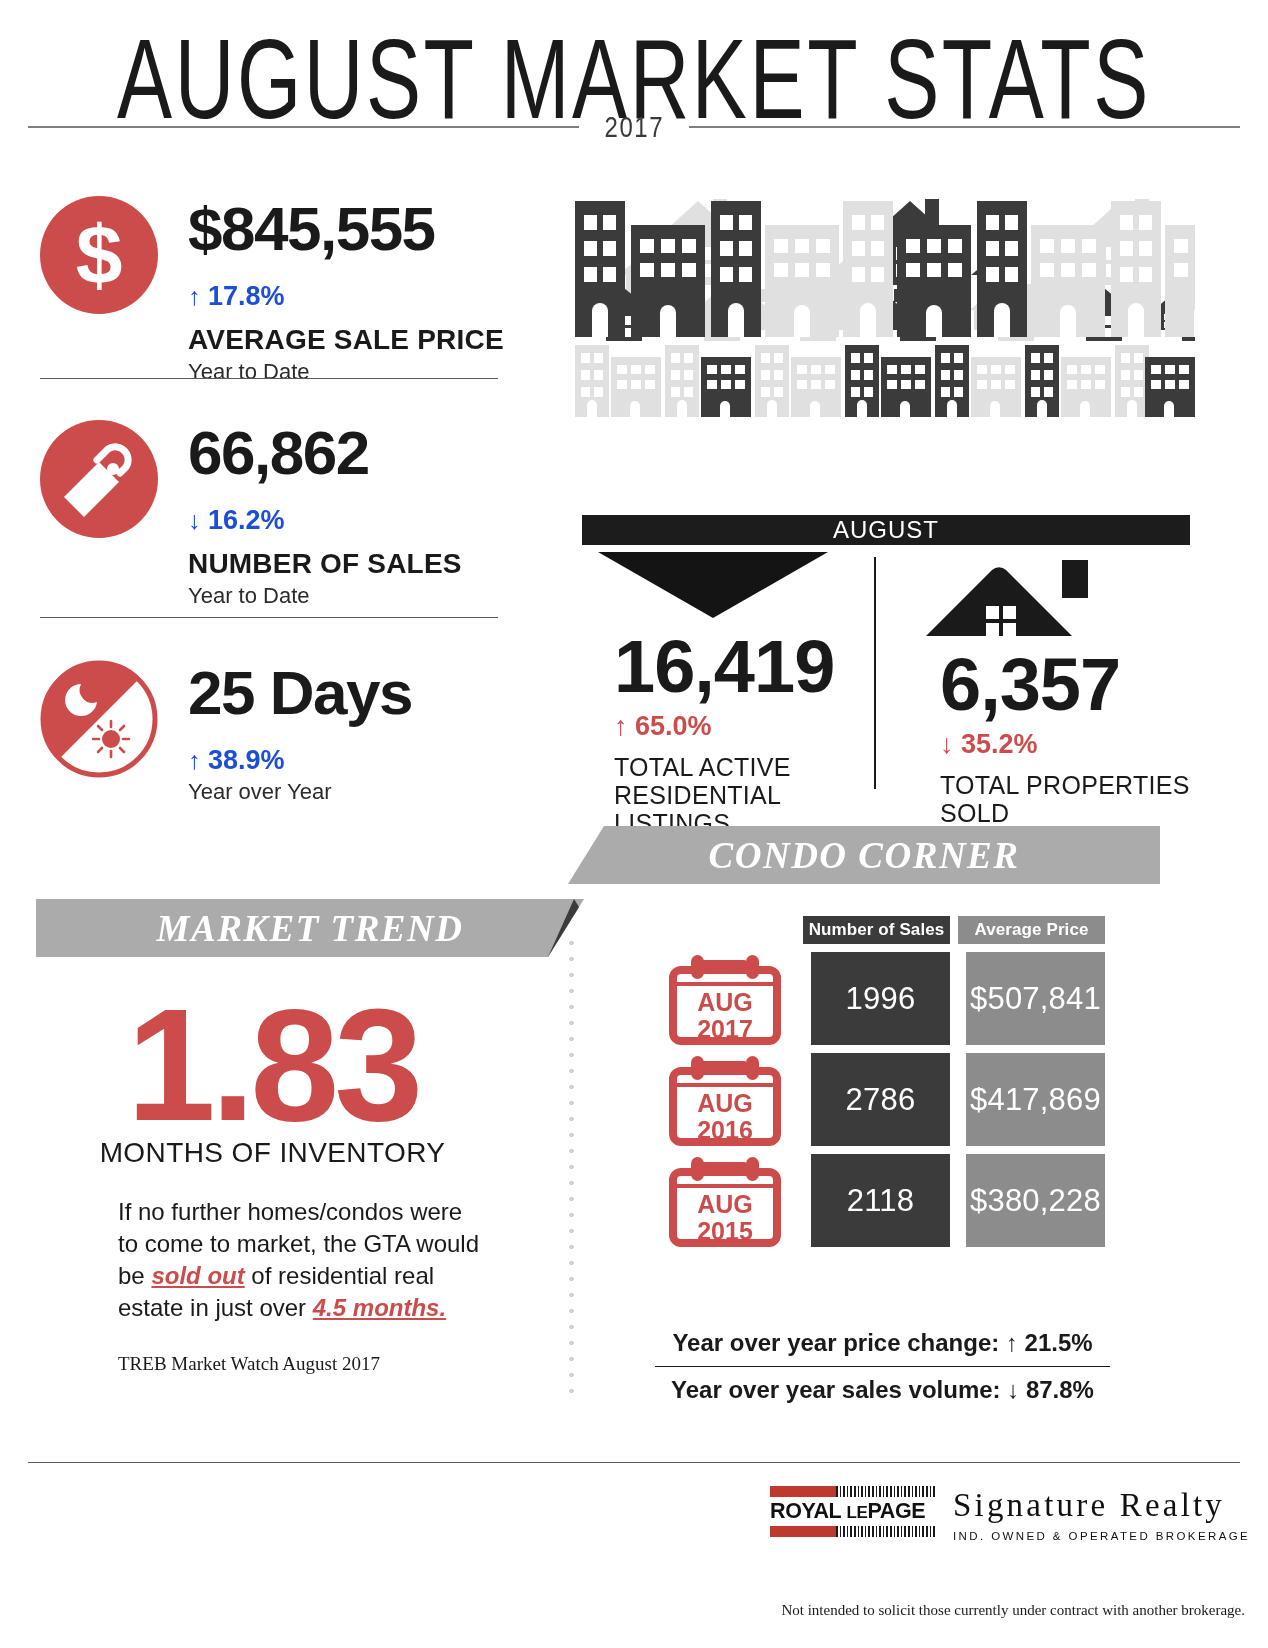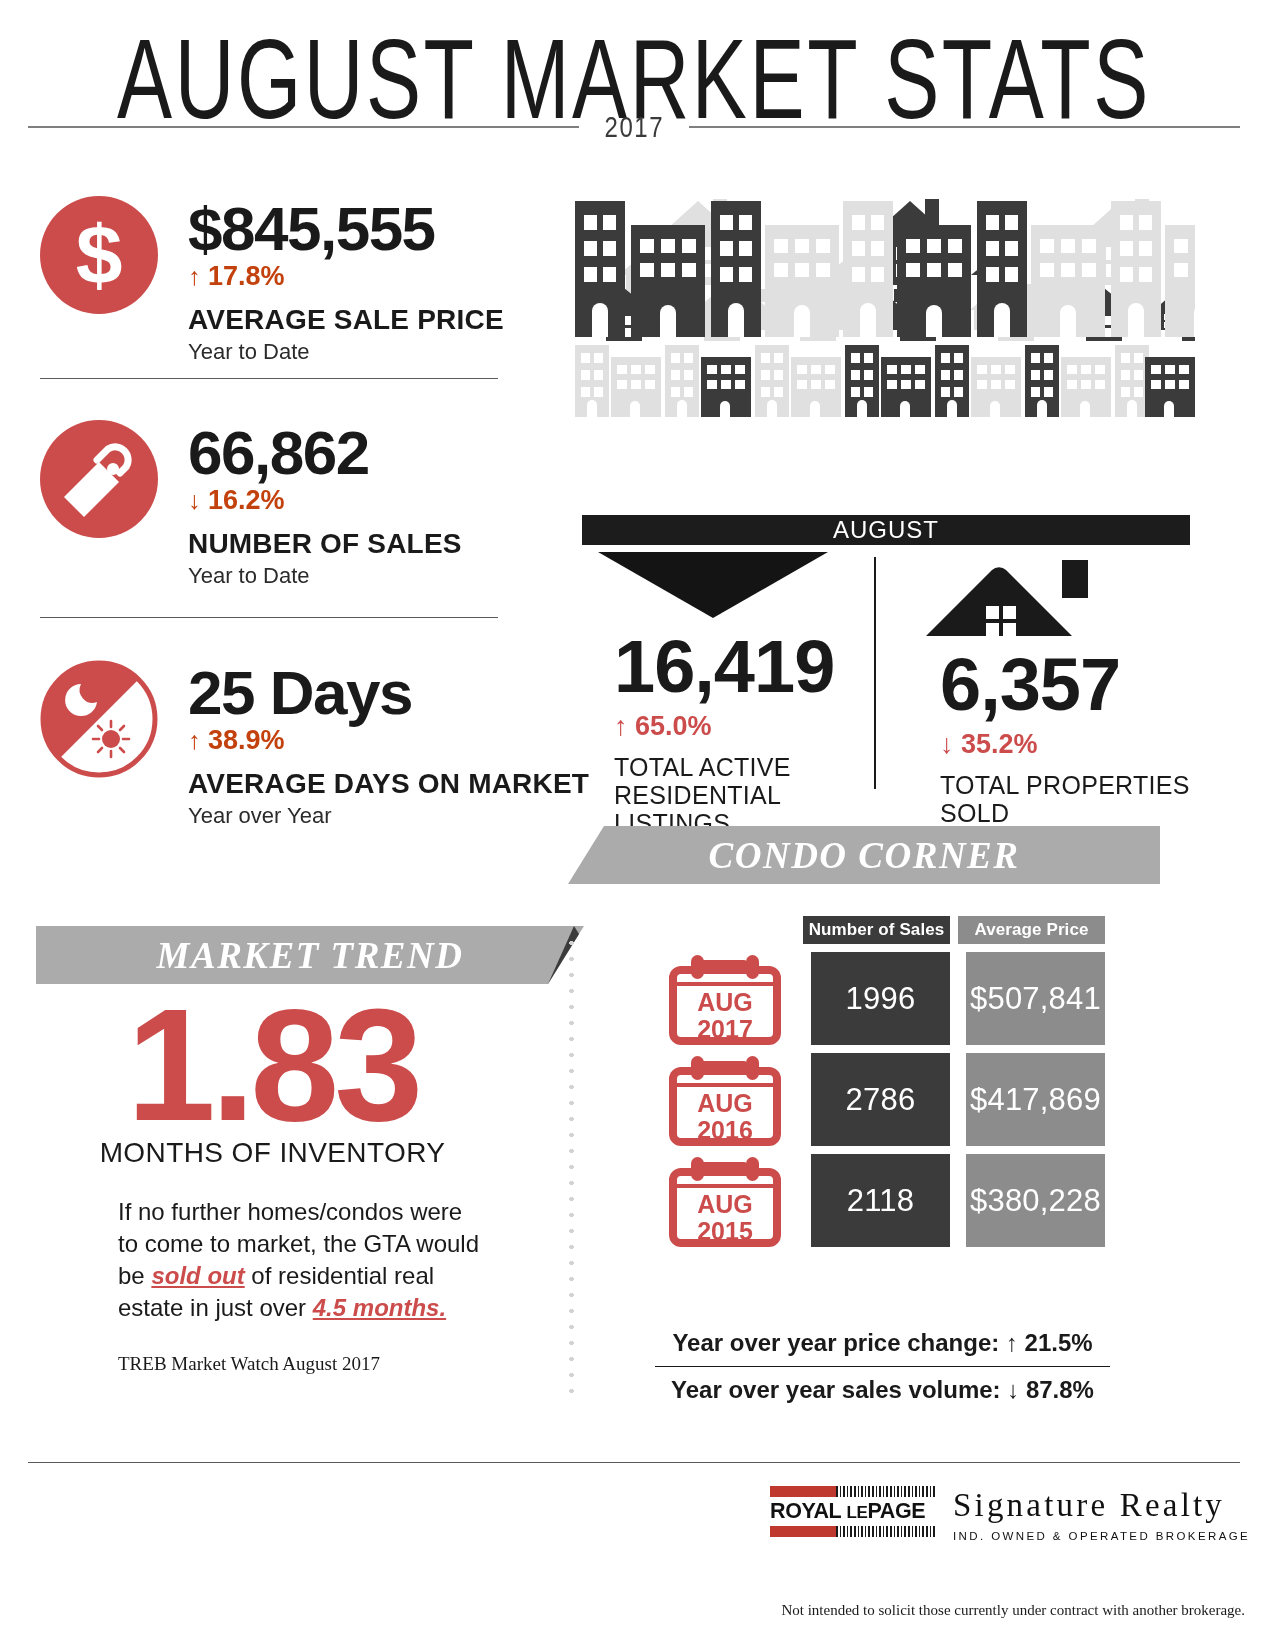--- a/index.html
+++ b/index.html
@@ -38,21 +38,21 @@
   
   .stat { position: absolute; left: 40px; display: flex; align-items: flex-start; }
   .stat .ico { width: 118px; height: 118px; flex: 0 0 118px; position: relative; margin-right: 30px; }
   .stat .body { padding-top: 4px; }
   .stat .big {
     font-size: 62px; font-weight: 700; letter-spacing: -1.5px;
     color: #1a1a1a; line-height: 0.95; white-space: nowrap;
     font-family: "Liberation Sans", sans-serif;
   }
   .stat .pct {
-    font-size: 27px; font-weight: 700; color: #c2410c; margin-top: 2px; letter-spacing: 0px;
+    font-size: 27px; font-weight: 700; color: #1d4ed8; margin-top: 22px; letter-spacing: 0px;
   }
   .stat .pct .arw { font-size: 25px; }
   .stat .lbl1 { font-size: 28px; font-weight: 600; color: #1a1a1a; margin-top: 12px; letter-spacing: .2px; }
   .stat .lbl2 { font-size: 22px; font-weight: 400; color: #2b2b2b; margin-top: 3px; }
 
   .hrule { position: absolute; left: 40px; width: 458px; height: 1px; background: #5a5a5a; }
 
   .circ { position: absolute; inset: 0; border-radius: 50%; background: #cc4c4c; }
   .dollar-glyph {
     position: absolute; inset: 0; display: flex; align-items: center; justify-content: center;
@@ -92,21 +92,21 @@
     font-family: "Liberation Serif", serif;
     font-style: italic; font-weight: 700;
     font-size: 37px; letter-spacing: 1.5px;
     display: flex; align-items: center; justify-content: center;
   }
   #ribbon-condo { left: 568px; top: 826px; width: 592px; clip-path: polygon(36px 0, 100% 0, 100% 100%, 0 100%); }
   #ribbon-condo .fold {
     position: absolute; left: -28px; bottom: -16px; width: 56px; height: 16px;
     background: #3b3b3b; clip-path: polygon(28px 0, 100% 0, 100% 100%, 0 100%);
   }
-  #ribbon-trend { left: 36px; top: 926px; width: 548px; clip-path: polygon(0 0, 100% 0, calc(100% - 36px) 100%, 0 100%); }
+  #ribbon-trend { left: 36px; top: 899px; width: 548px; clip-path: polygon(0 0, 100% 0, calc(100% - 36px) 100%, 0 100%); }
   #ribbon-trend .fold2 {
     position: absolute; right: -26px; top: 0; width: 62px; height: 58px;
     background: #3b3b3b; clip-path: polygon(26px 0, 100% 100%, 0 100%);
   }
 
   
   .dotted-div {
     position: absolute; left: 569px; top: 935px; width: 5px; height: 470px;
     background-image: radial-gradient(circle, #d2d2d2 2.2px, transparent 2.4px);
     background-size: 5px 16px; background-repeat: repeat-y;
@@ -267,21 +267,20 @@
           <line x1="58" y1="66" x2="62" y2="70"></line>
           <line x1="80" y1="88" x2="84" y2="92"></line>
           <line x1="84" y1="66" x2="80" y2="70"></line>
           <line x1="62" y1="88" x2="58" y2="92"></line>
         </g>
       </svg>
     </div>
     <div class="body">
       <div class="big">25 Days</div>
       <div class="pct"><span class="arw">↑</span> <span>38.9%</span></div>
-      <div class="lbl1">AVERAGE DAYS ON MARKET</div>
       <div class="lbl2">Year over Year</div>
     </div>
   </div>
 
   <div class="art">
     <svg viewBox="0 0 620 355" width="620" height="355">
       <defs>
 
         <g id="bigHouse">
           <rect x="60" y="2" width="14" height="30"></rect>

